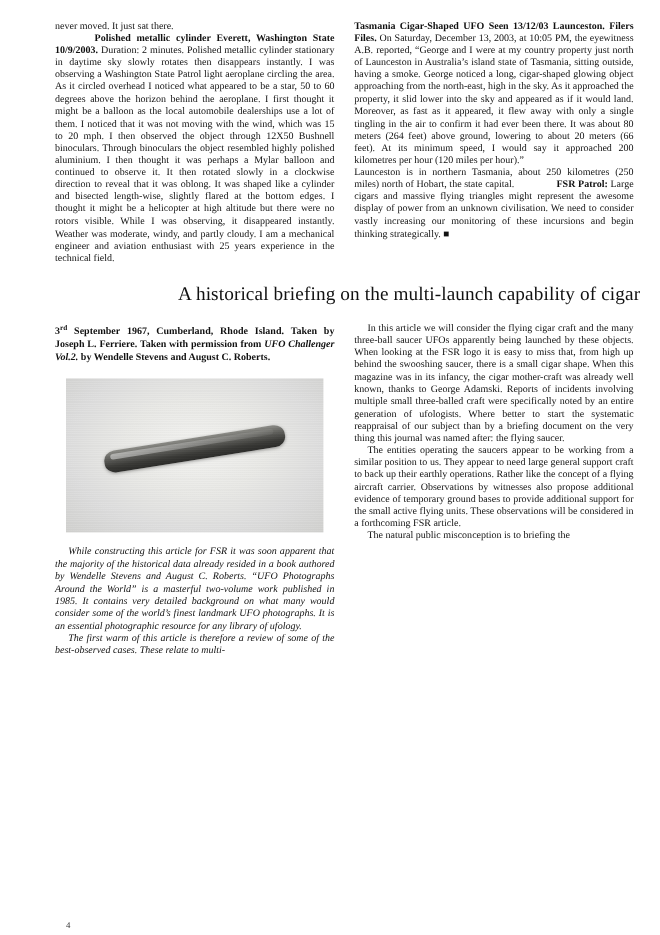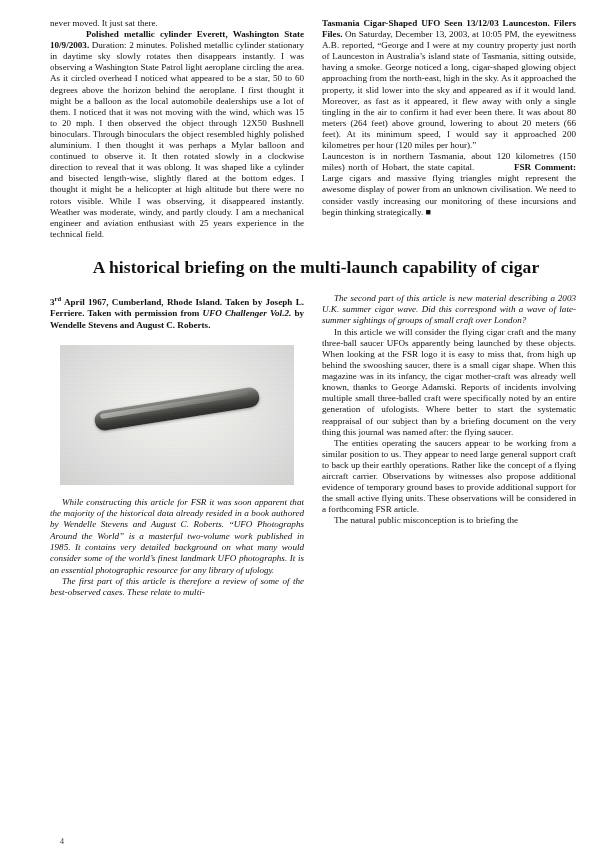--- a/index.html
+++ b/index.html
@@ -46,23 +46,23 @@
     font-weight: bold;
     padding-left: 36px;
   }
   .small-caps-head {
     font-weight: bold;
   }
 
   
   .article-title {
     margin: 16px 0 2px 0;
-    text-align: center;
+    text-align: right;
     font-family: "Liberation Serif", serif;
-    font-weight: bold;
+    font-weight: normal;
     font-size: 17.5px;
     line-height: 23px;
     letter-spacing: 0.1px;
   }
   .article-title .line2,
   .article-title .line3 {
     display: block;
   }
 
   
@@ -161,51 +161,50 @@
         <span>Duration: 2 minutes. Polished metallic cylinder stationary in daytime sky slowly rotates then disappears instantly.  I was observing a Washington State Patrol light aeroplane circling the area. As it circled overhead I noticed what appeared to be a star, 50 to 60 degrees above the horizon behind the aeroplane. I first thought it might be a balloon as the local automobile dealerships use a lot of them. I noticed that it was not moving with the wind, which was 15 to 20 mph. I then observed the object through 12X50 Bushnell binoculars. Through binoculars the object resembled highly polished aluminium. I then thought it was perhaps a Mylar balloon and continued to observe it. It then rotated slowly in a clockwise direction to reveal that it was oblong. It was shaped like a cylinder and bisected length-wise, slightly flared at the bottom edges. I thought it might be a helicopter at high altitude but there were no rotors visible. While I was observing, it disappeared instantly. Weather was moderate, windy, and partly cloudy. I am a mechanical engineer and aviation enthusiast with 25 years experience in the technical field.</span>
       </p>
     </div>
 
     <div class="col">
       <p>
         <span class="small-caps-head">Tasmania Cigar-Shaped UFO Seen 13/12/03 Launceston. Filers Files.</span>
         <span>On Saturday, December 13, 2003, at 10:05 PM, the eyewitness A.B. reported, “George and I were at my country property just north of Launceston in Australia’s island state of Tasmania, sitting outside, having a smoke. George noticed a long, cigar-shaped glowing object approaching from the north-east, high in the sky. As it approached the property, it slid lower into the sky and appeared as if it would land. Moreover, as fast as it appeared, it flew away with only a single tingling in the air to confirm it had ever been there. It was about 80 meters (264 feet) above ground, lowering to about 20 meters (66 feet). At its minimum speed, I would say it approached 200 kilometres per hour (120 miles per hour).”</span>
       </p>
       <p>
-        <span>Launceston is in northern Tasmania, about 120 kilometres (150 miles) north of Hobart, the state capital.</span>
-        <span class="lead-in">FSR Comment:</span>
+        <span>Launceston is in northern Tasmania, about 250 kilometres (250 miles) north of Hobart, the state capital.</span>
+        <span class="lead-in">FSR Patrol:</span>
         <span>Large cigars and massive flying triangles might represent the awesome display of power from an unknown civilisation. We need to consider vastly increasing our monitoring of these incursions and begin thinking strategically. ■</span>
       </p>
     </div>
   </div>
 
   <div class="article-title">
     <span class="line1">A historical briefing on the multi-launch  capability of cigar</span>
   </div>
 
   <div class="lower-cols">
 
     <div class="col">
       <p class="byline">
-        <span>3</span><span class="sup">rd</span><span> April 1967, Cumberland, Rhode Island. Taken by Joseph L. Ferriere. Taken with permission from </span><span class="ital">UFO Challenger Vol.2.</span><span>  by  Wendelle Stevens and August C. Roberts.</span>
+        <span>3</span><span class="sup">rd</span><span> September 1967, Cumberland, Rhode Island. Taken by Joseph L. Ferriere. Taken with permission from </span><span class="ital">UFO Challenger Vol.2.</span><span>  by  Wendelle Stevens and August C. Roberts.</span>
       </p>
 
       <div class="photo-wrap">
         <div class="photo">
           <div class="cigar"></div>
           <div class="photo-grain"></div>
         </div>
       </div>
 
       <p class="cap indent">While constructing this article for FSR it was soon apparent that the majority of the historical data already resided in a book authored by Wendelle Stevens and August C. Roberts. “UFO Photographs Around the World” is a masterful two-volume work published in 1985. It contains very detailed background on what many would consider some of the world’s finest landmark UFO photographs. It is an essential photographic resource for any library of ufology.</p>
-      <p class="cap indent">The first part of this article is therefore a review of some of the best-observed cases. These relate to multi-</p>
-    </div>
-
-    <div class="col">
-      <p class="cap indent">The second part of this article is new material describing a 2003 U.K. summer cigar wave. Did this correspond with a wave of late-summer sightings of groups of small craft over London?</p>
+      <p class="cap indent">The first warm of this article is therefore a review of some of the best-observed cases. These relate to multi-</p>
+    </div>
+
+    <div class="col">
       <p class="indent">In this article we will consider the flying cigar craft and the many three-ball saucer UFOs apparently being launched by these objects.  When looking at the FSR logo it is easy to miss that, from high up behind the swooshing saucer, there is a small cigar shape. When this magazine was in its infancy, the cigar mother-craft was already well known, thanks to George Adamski. Reports of incidents involving multiple small three-balled craft were specifically noted by an entire generation of ufologists. Where better to start the systematic reappraisal of our subject than by a briefing document on the very thing this journal was named after: the flying saucer.</p>
       <p class="indent">The entities operating the saucers appear to be working from a similar position to us. They appear to need large general support craft to back up their earthly operations. Rather like the concept of a flying aircraft carrier. Observations by witnesses also propose additional evidence of temporary ground bases to provide additional support for the small active flying units. These observations will be considered in a forthcoming FSR article.</p>
       <p class="indent">The natural public misconception is to briefing the</p>
     </div>
   </div>
 
   <div class="page-num">4</div>
 </div>
 
 </body></html>

